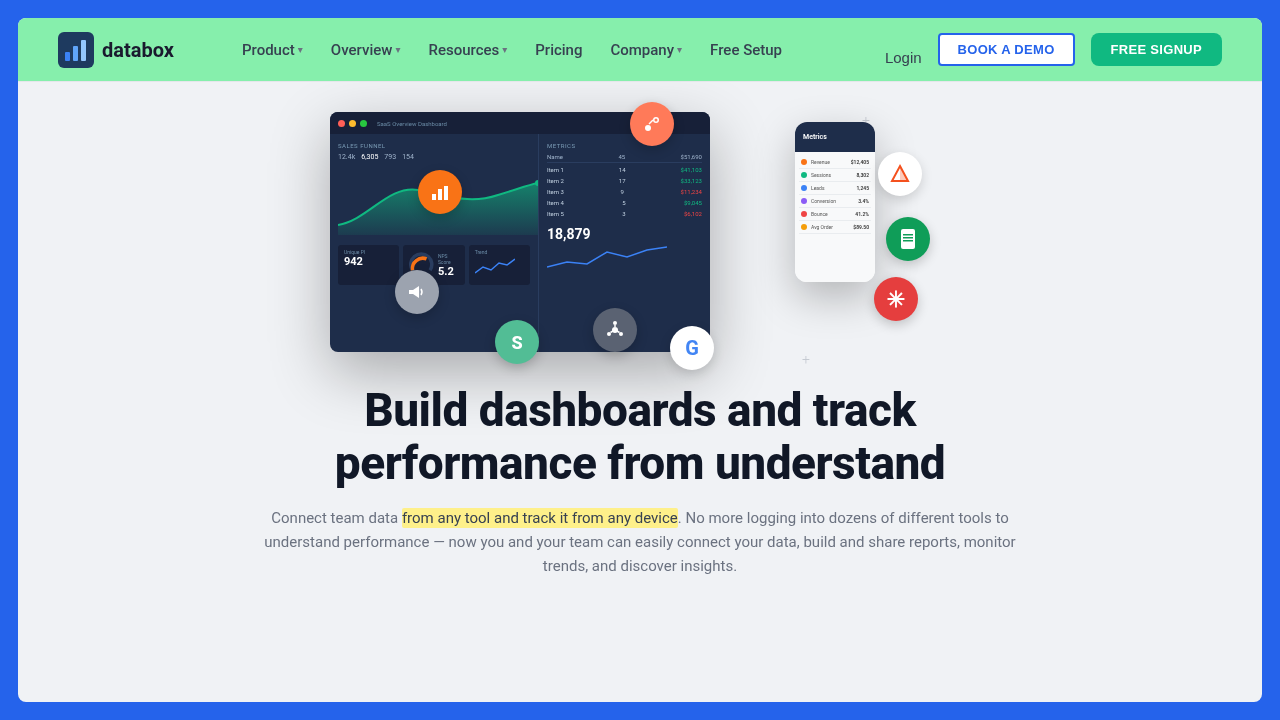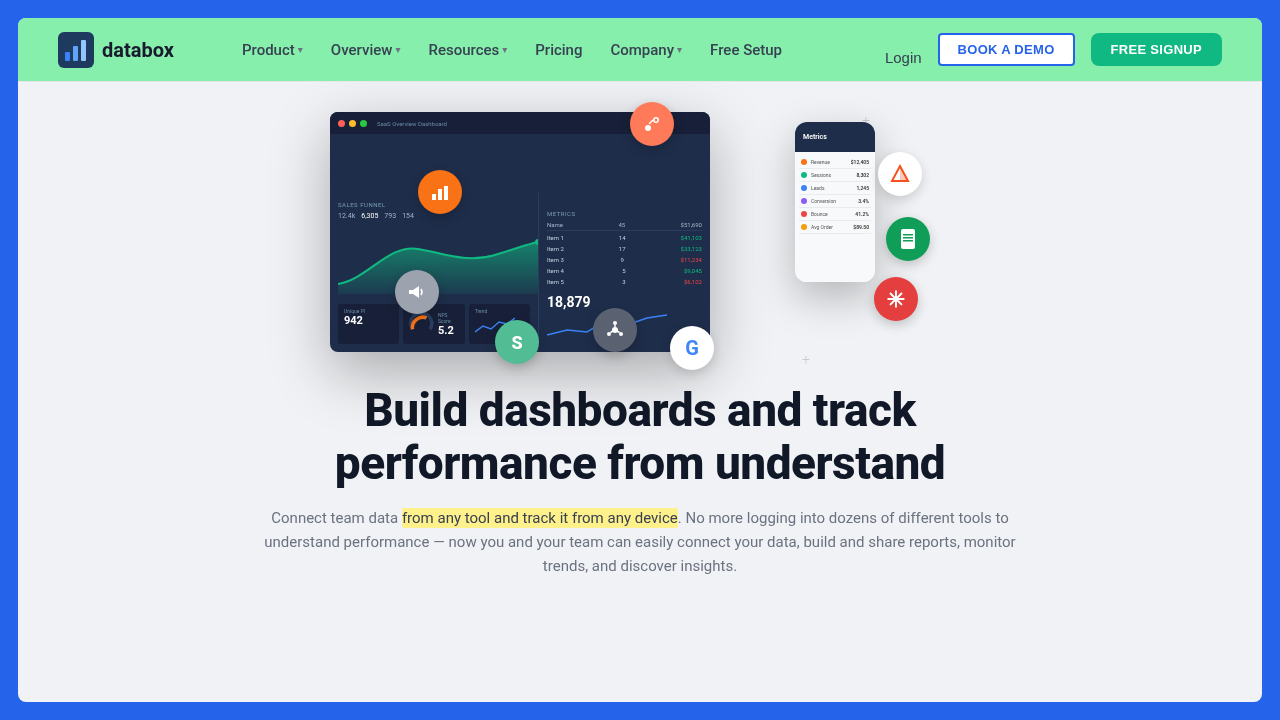--- a/index.html
+++ b/index.html
@@ -139,21 +139,20 @@
       padding: 0 8px;
       gap: 4px;
     }
     .dot { width: 7px; height: 7px; border-radius: 50%; }
     .dot-r { background: #ff5f57; }
     .dot-y { background: #febc2e; }
     .dot-g { background: #28c840; }
     .dashboard-content {
       display: flex;
       height: calc(100% - 22px);
-      align-items: flex-end;
     }
     .dash-left {
       width: 55%;
       border-right: 1px solid #2a3d5f;
       padding: 8px;
     }
     .dash-right {
       width: 45%;
       padding: 8px;
     }

